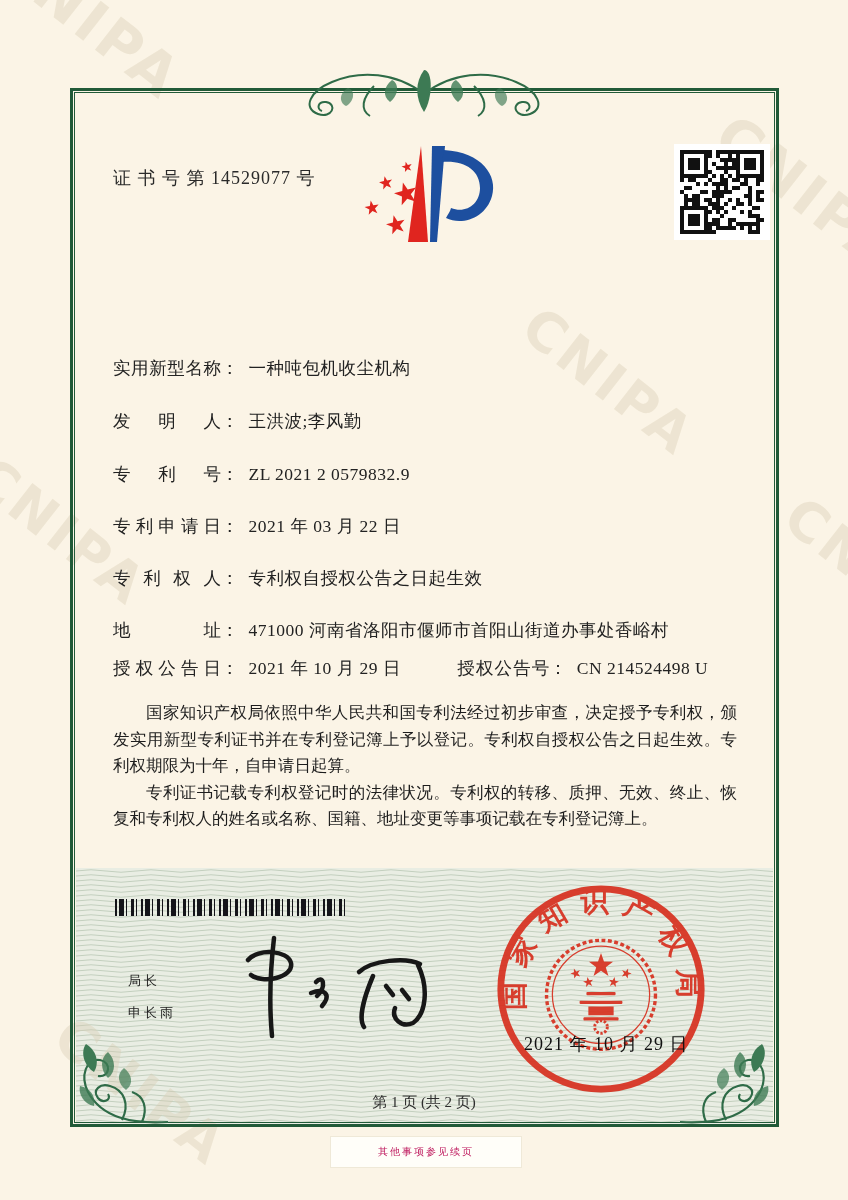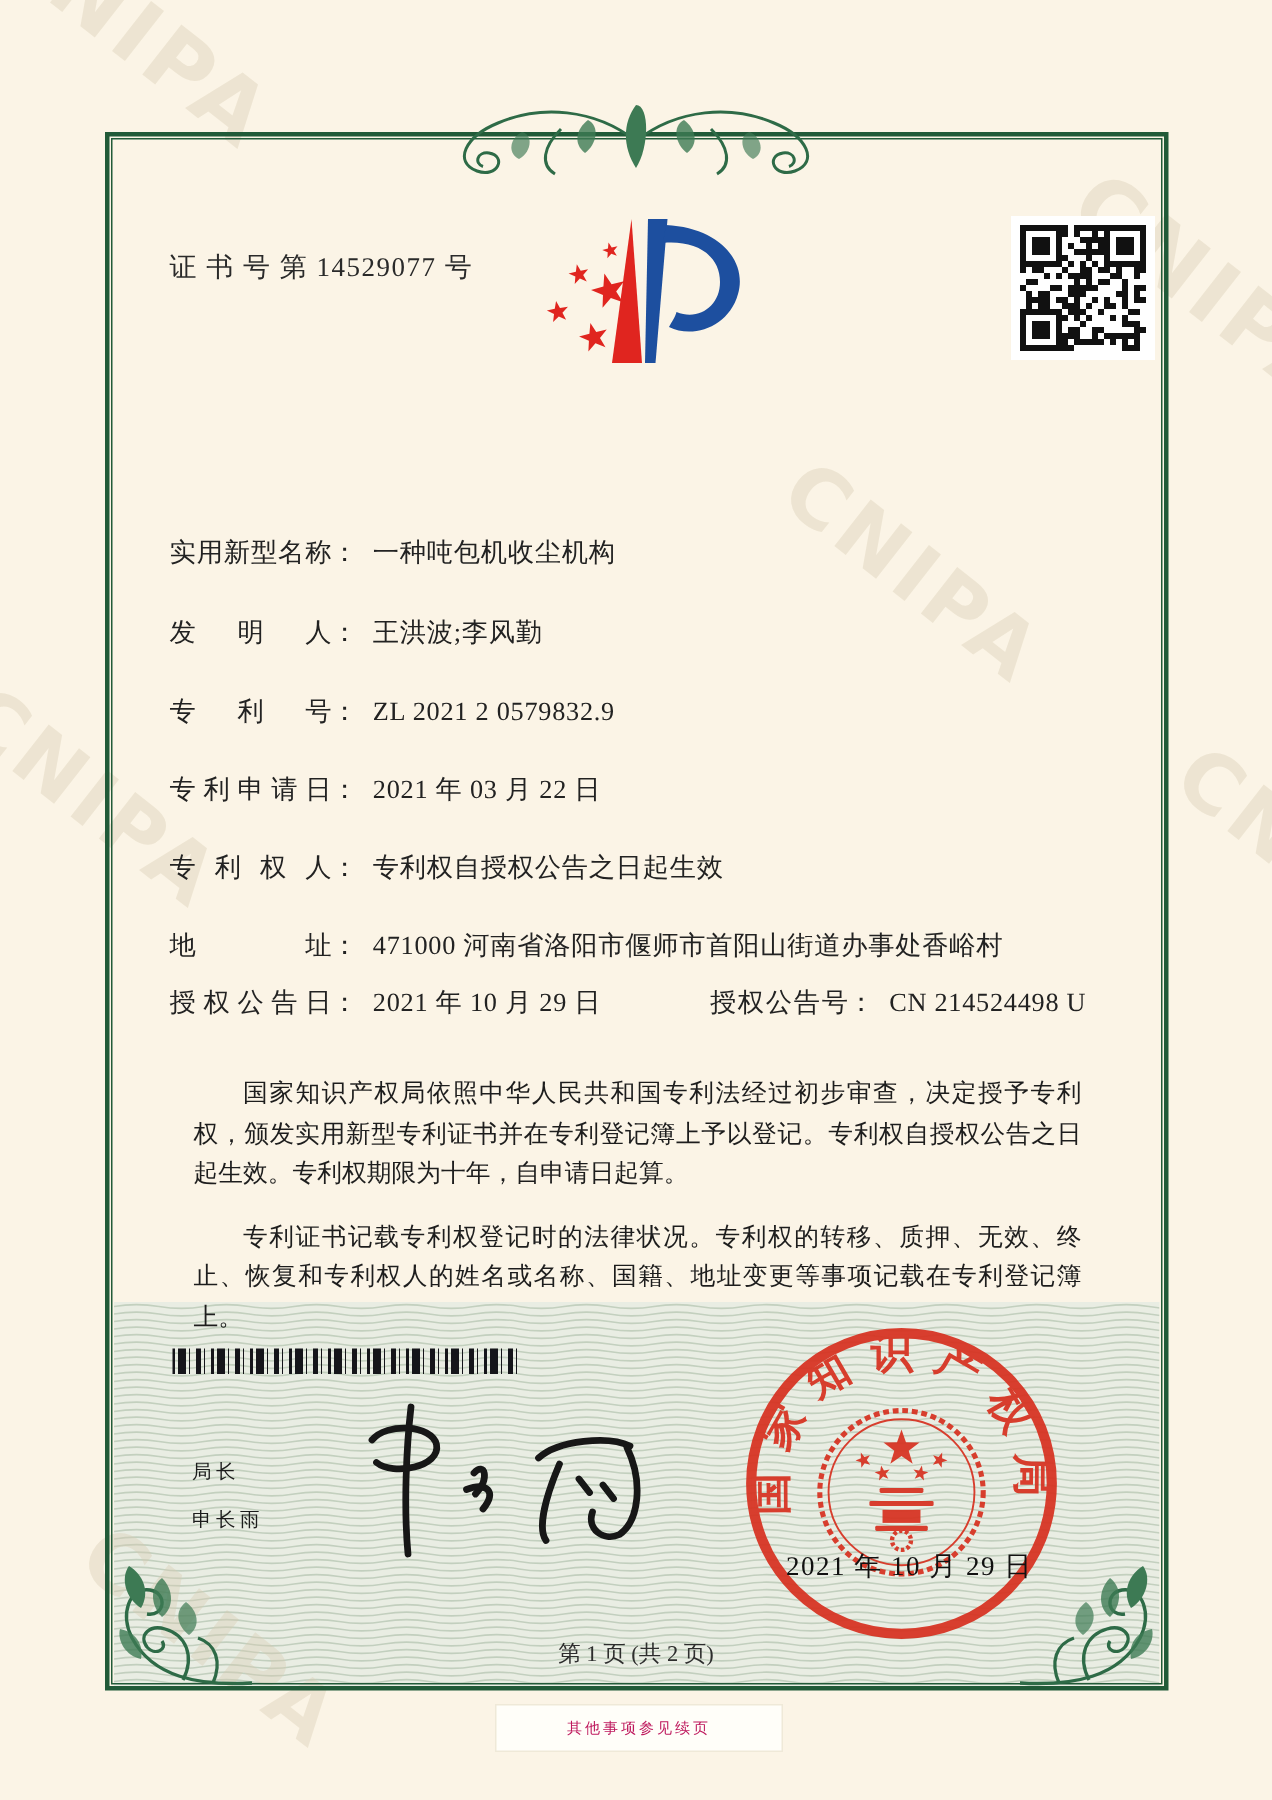--- a/index.html
+++ b/index.html
@@ -31,26 +31,26 @@
   .qrwrap{position:absolute;left:674px;top:144px;width:96px;height:96px;background:#fff;
           display:flex;align-items:center;justify-content:center;}
   .title{position:absolute;left:0;top:256px;width:848px;text-align:center;
          font-size:38px;font-weight:bold;letter-spacing:10px;color:#101010;}
 
   .fields{position:absolute;left:113px;top:0;width:640px;font-size:17.5px;color:#222;}
   .frow{position:absolute;left:0;white-space:nowrap;}
   .flabel{display:inline-block;width:108px;text-align:justify;text-align-last:justify;vertical-align:bottom;}
   .fcolon{display:inline-block;margin-right:10px;}
   .fvalue{letter-spacing:.5px;}
-  .frow2{display:inline-block;margin-left:68px;}
+  .frow2{display:inline-block;margin-left:52px;}
   .frow2 .flabel{width:92px;}
 
   .paras{position:absolute;left:113px;top:700px;width:624px;font-size:16.5px;line-height:26.5px;
          text-align:justify;color:#1d1d1d;}
-  .paras p{margin:16px;text-indent:2em;}
+  .paras p{margin:0;text-indent:2em;}
 
   .barcode{position:absolute;left:115px;top:899px;width:233px;height:17px;
     background:repeating-linear-gradient(90deg,#15151a 0 2px,transparent 2px 4px,#15151a 4px 9px,
       transparent 9px 11px,#15151a 11px 12px,transparent 12px 16px,#15151a 16px 19px,transparent 19px 21px,
       #15151a 21px 22px,transparent 22px 26px);}
 
   .director{position:absolute;left:128px;top:972px;font-size:13px;color:#1c1c1c;}
   .director div{margin-bottom:14px;letter-spacing:3px;}
   .sig{position:absolute;left:212px;top:930px;}
 

